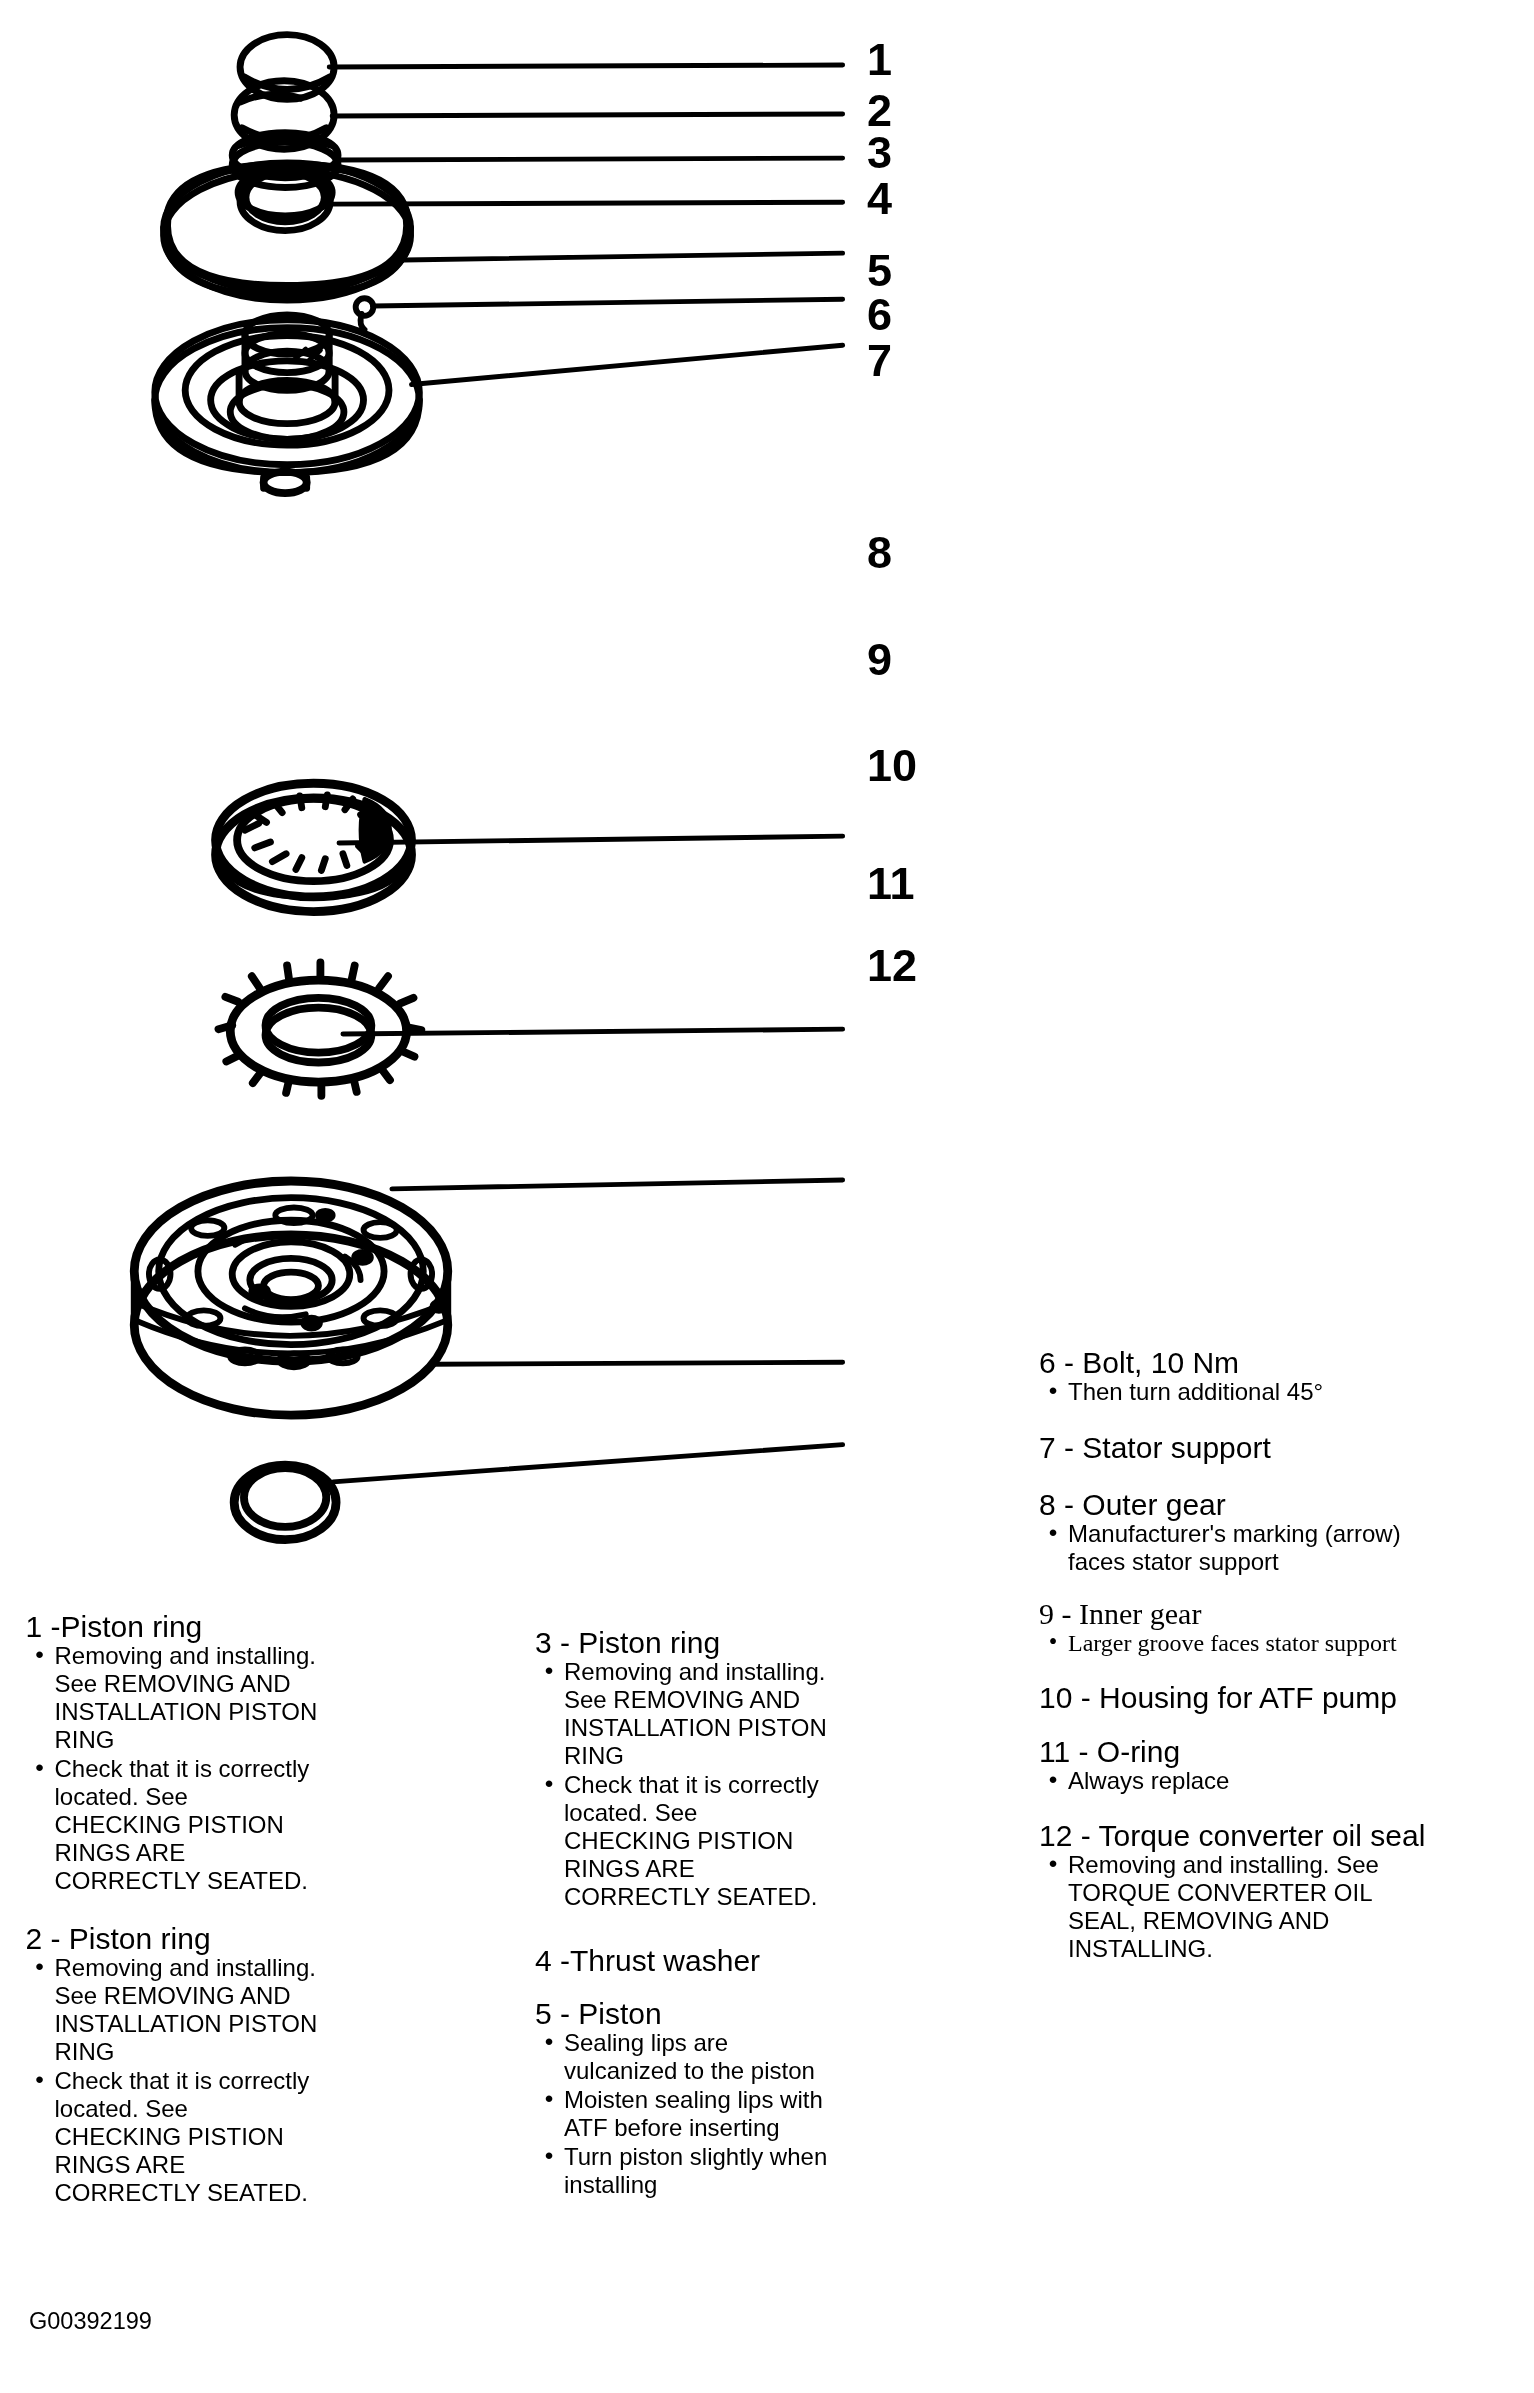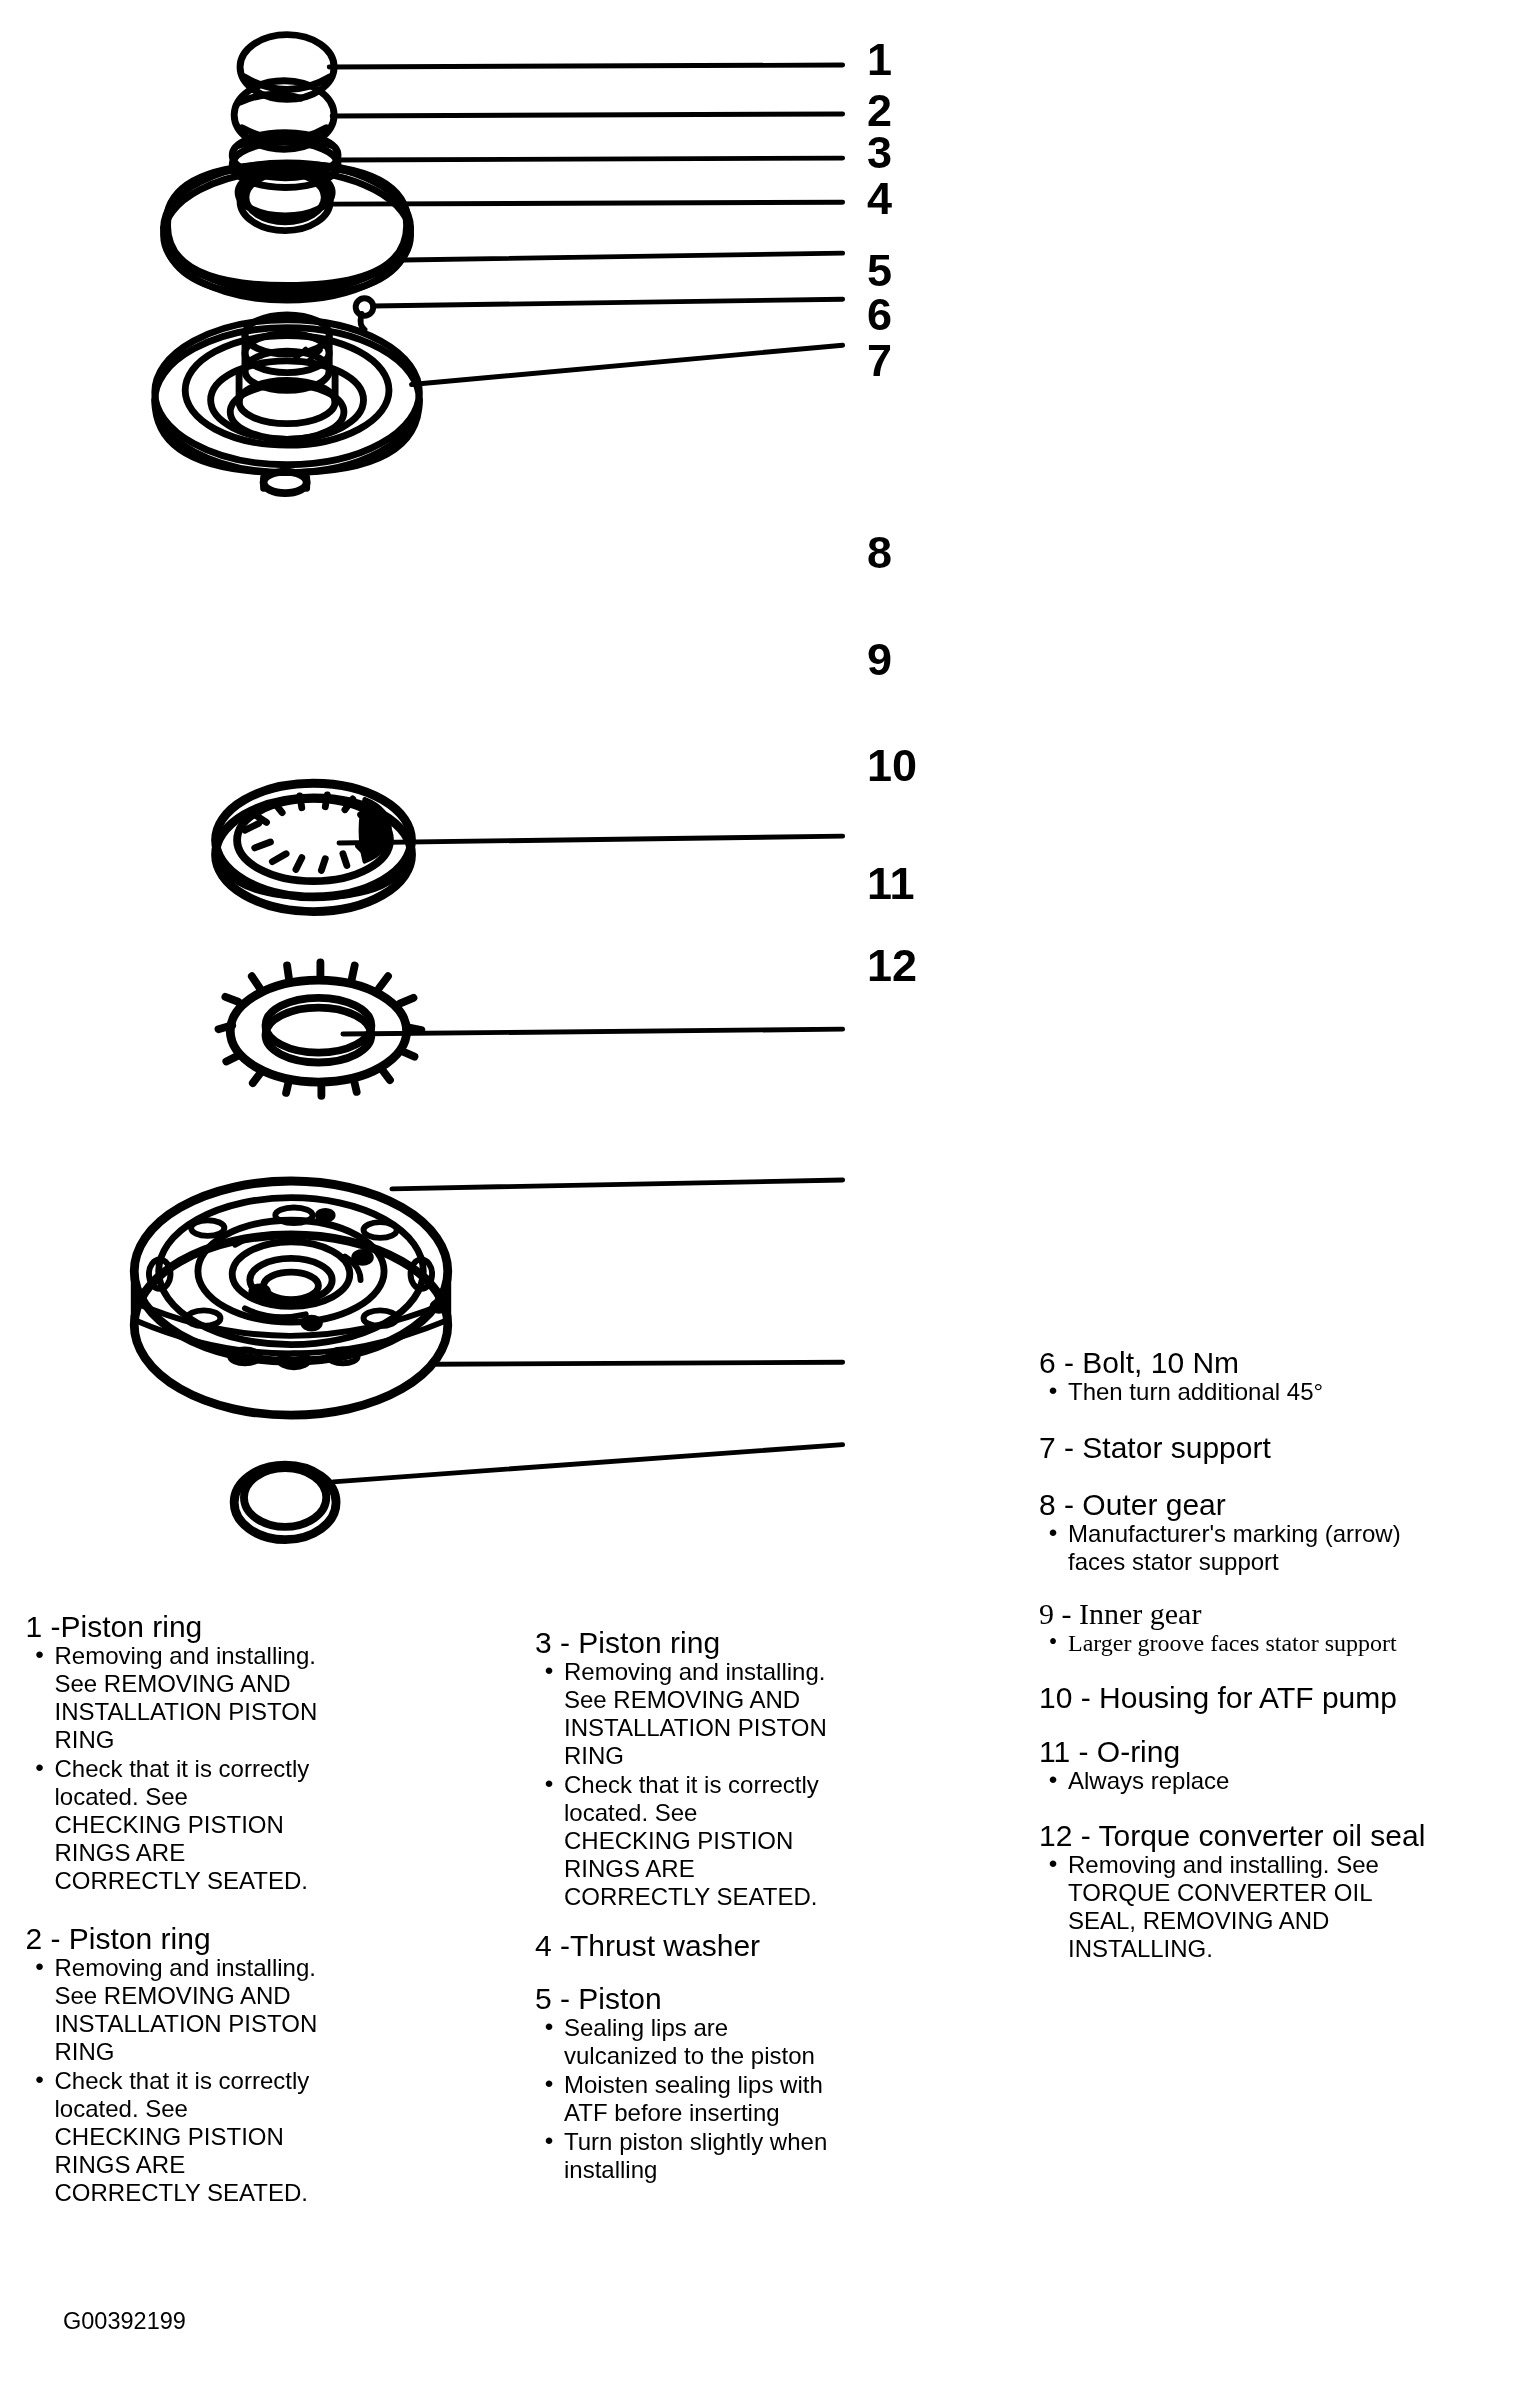--- a/index.html
+++ b/index.html
@@ -26,21 +26,21 @@
   .entry-bullets{list-style:none;margin:0;padding:0;}
   .entry-bullets li{font-size:24px;line-height:28px;
                     padding-left:29px;position:relative;margin-top:1px;}
   .entry-bullets li:before{content:"\2022";position:absolute;left:9.8px;top:-1px;font-size:24.5px;}
 
   
   #col-3 .entry-title,#col-3 .entry-bullets li{white-space:normal;}
   #col-3{width:392px;}
 
   
-  #figure-code{position:absolute;left:29px;top:2308px;font-size:23.5px;line-height:27.4px;margin-left:34px;}
+  #figure-code{position:absolute;left:29px;top:2308px;font-size:23.5px;line-height:27.4px;}
 </style>
 </head>
 <body>
 
 <div id="illustration">
 <svg width="1019" height="1588" viewBox="0 0 1040 1620" xmlns="http://www.w3.org/2000/svg">
   <g fill="none" stroke="#000" stroke-width="7" stroke-linecap="round" stroke-linejoin="round">
 
     <g>
       <ellipse cx="293" cy="68" rx="48" ry="33"></ellipse>
@@ -256,21 +256,21 @@
   </div>
 
   <div class="legend-col" id="col-2">
     <div class="legend-entry">
       <div class="entry-title">3 - Piston ring</div>
       <ul class="entry-bullets">
         <li>Removing and installing. See REMOVING AND INSTALLATION PISTON RING</li>
         <li>Check that it is correctly located.  See CHECKING PISTION RINGS ARE CORRECTLY SEATED.</li>
       </ul>
     </div>
-    <div class="legend-entry" style="margin-top:20px;">
+    <div class="legend-entry" style="margin-top:35px;">
       <div class="entry-title">4 -Thrust washer</div>
     </div>
     <div class="legend-entry" style="margin-top:23.5px;">
       <div class="entry-title">5 - Piston</div>
       <ul class="entry-bullets">
         <li>Sealing lips are vulcanized to the piston</li>
         <li>Moisten sealing lips with ATF before inserting</li>
         <li>Turn piston slightly when installing</li>
       </ul>
     </div>

